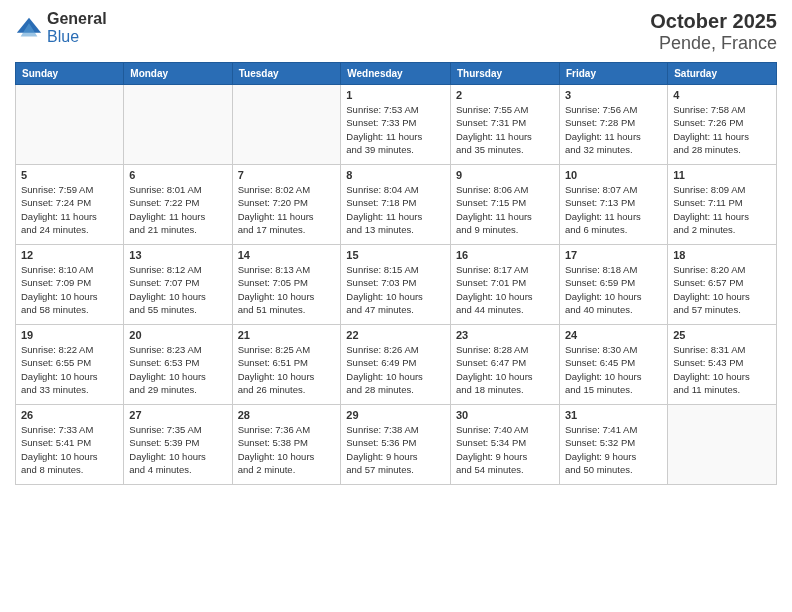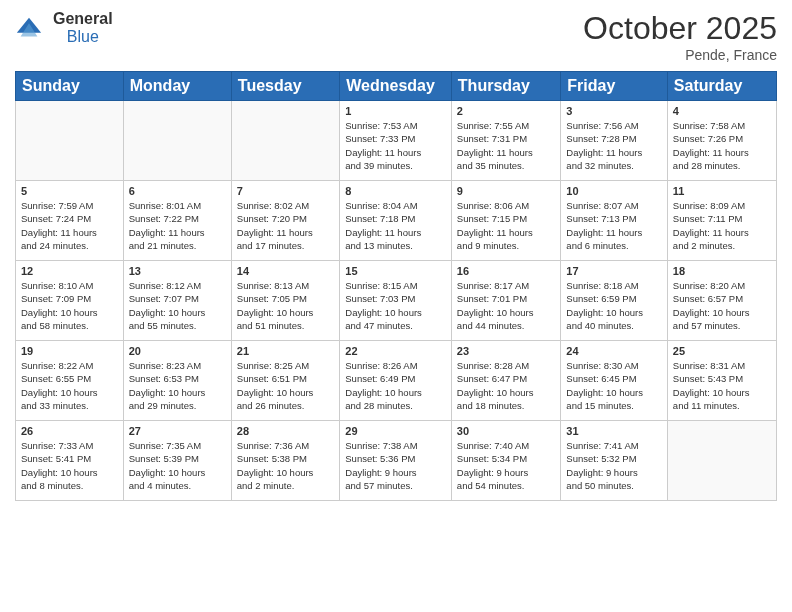--- a/index.html
+++ b/index.html
@@ -17,22 +17,21 @@
     }
     .header {
       display: flex;
       justify-content: space-between;
       align-items: flex-start;
       margin-bottom: 8px;
     }
     .logo {
       display: flex;
       align-items: center;
-      gap: 10px;
-      text-align: center;
+      gap: 4px;
     }
     .logo-text {
       display: flex;
       flex-direction: column;
       line-height: 1.1;
     }
     .logo-general {
       font-size: 16px;
       font-weight: bold;
       color: #333;
@@ -43,41 +42,41 @@
       color: #2a6db5;
     }
     .logo-icon {
       width: 28px;
       height: 28px;
     }
     .title-block {
       text-align: right;
     }
     .month-title {
-      font-size: 32px;
-      font-weight: normal;
+      font-size: 20px;
+      font-weight: bold;
       color: #333;
     }
     .location {
-      font-size: 14px;
+      font-size: 18px;
       color: #555;
       text-align: right;
     }
     .calendar {
       width: 100%;
       border-collapse: collapse;
       border: 1px solid #ccc;
       font-size: 10px;
     }
     .calendar thead tr th {
       background-color: #2a6db5;
       color: #fff;
       text-align: left;
       padding: 5px 6px;
-      font-size: 16px;
+      font-size: 10px;
       font-weight: bold;
       border: 1px solid #1e5a9a;
     }
     .calendar tbody tr td {
       vertical-align: top;
       border: 1px solid #ccc;
       padding: 4px 5px;
       width: 113px;
       height: 80px;
     }

